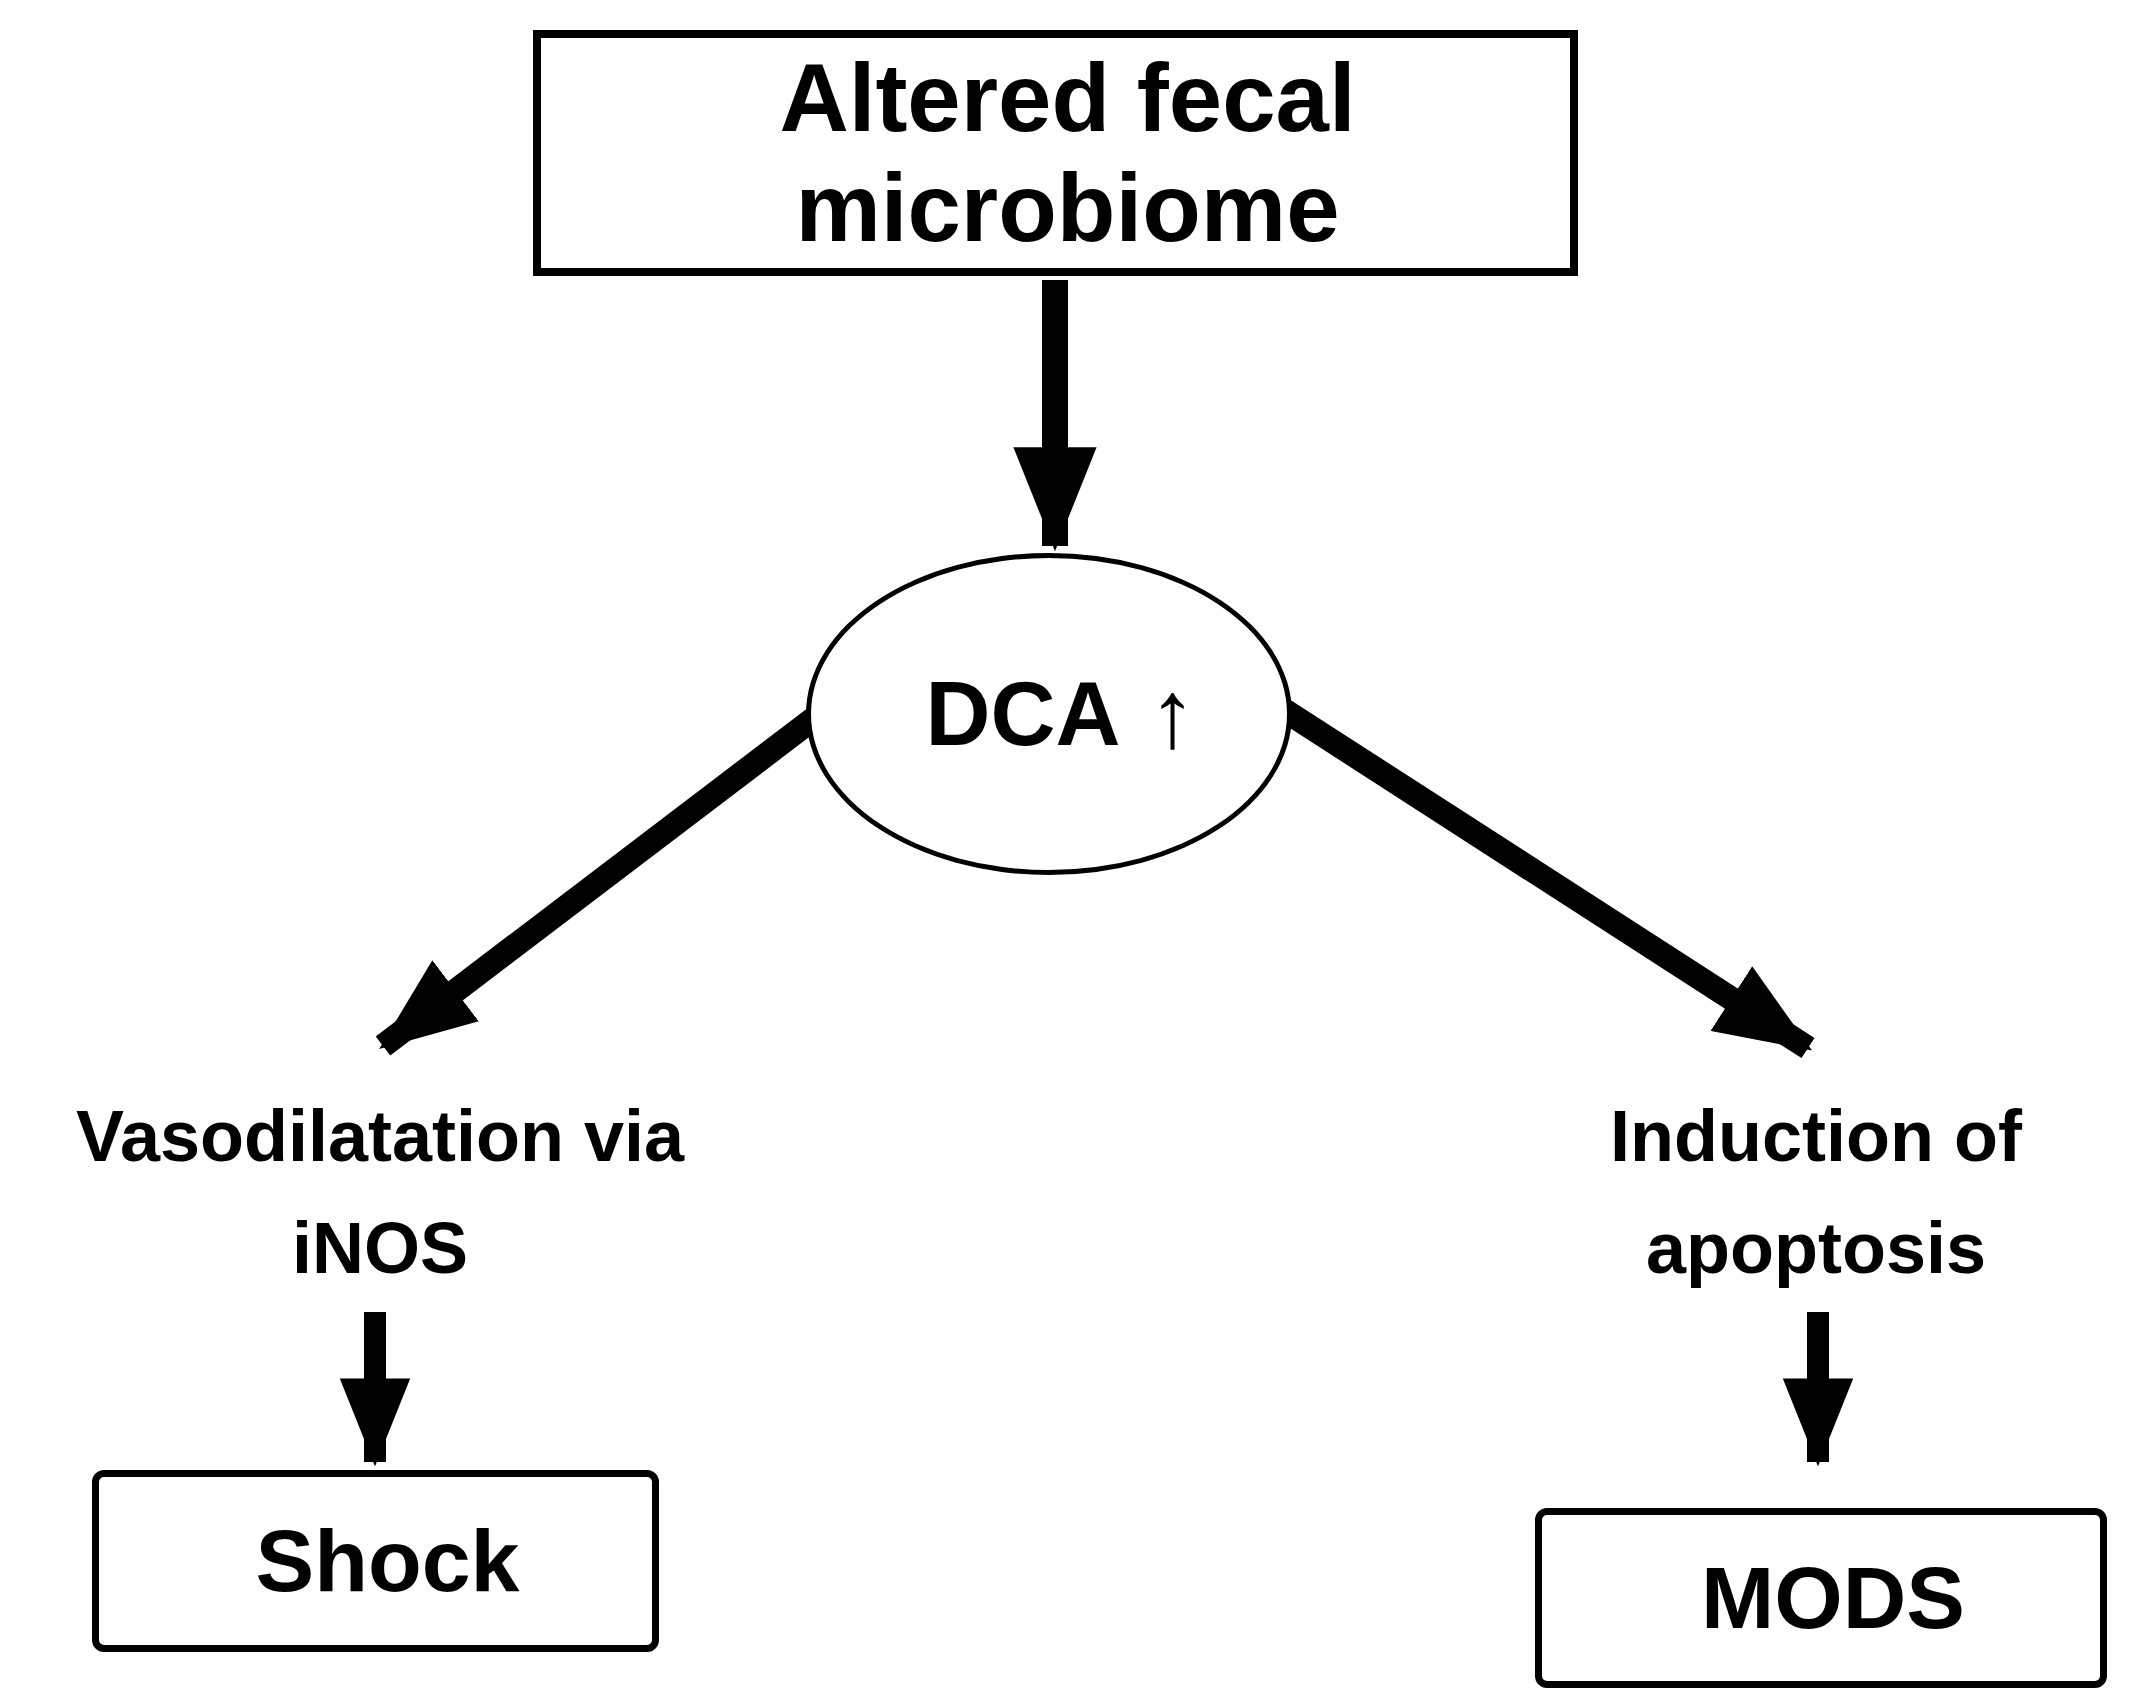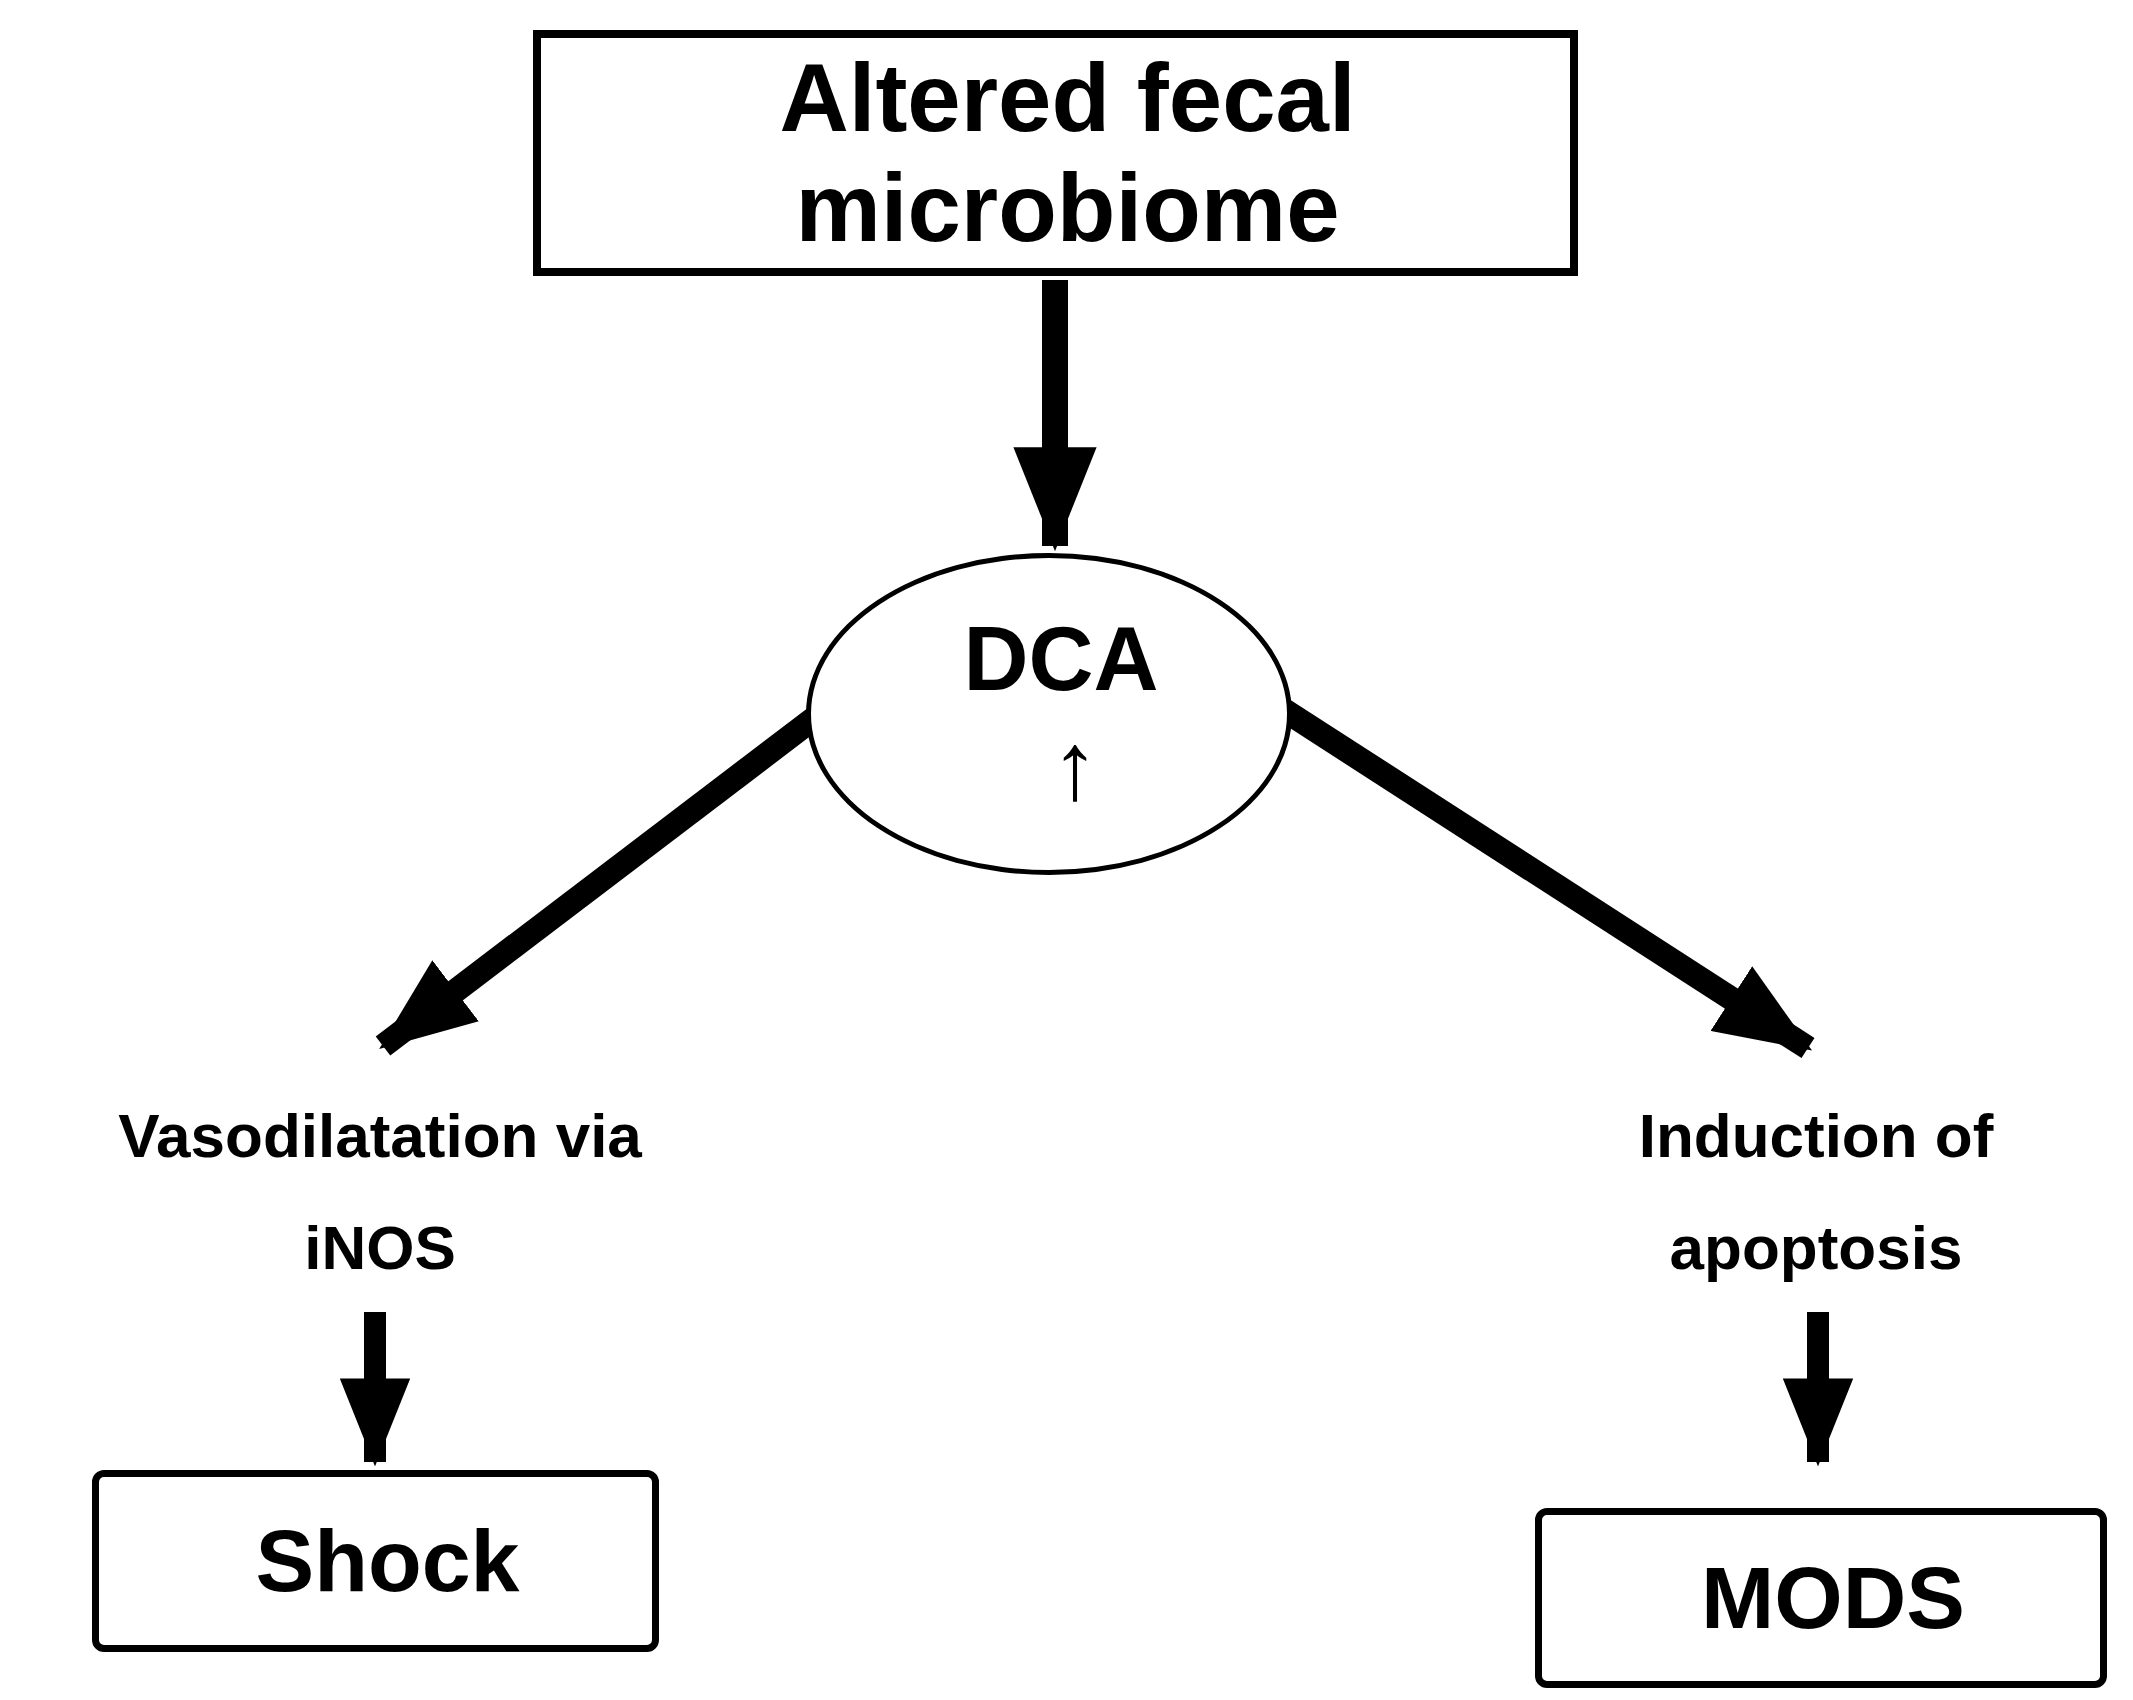--- a/index.html
+++ b/index.html
@@ -40,31 +40,30 @@
     font-weight: 600;
     letter-spacing: 0px;
   }
   .mediator-ellipse {
     left: 806px; top: 553px;
     width: 486px; height: 322px;
     border: 5px solid #000000;
     border-radius: 50%;
     font-size: 90px;
     font-weight: 600;
-    flex-direction: column;
   }
   .mediator-ellipse .up-glyph {
     font-weight: 400;
     margin-left: 28px;
     font-size: 96px;
   }
   .mechanism-label {
     position: absolute;
     text-align: center;
-    font-size: 62px;
+    font-size: 72px;
     font-weight: 600;
     line-height: 112px;
   }
   .mechanism-left {
     left: 0px; top: 1080px;
     width: 760px;
   }
   .mechanism-right {
     left: 1466px; top: 1080px;
     width: 700px;

